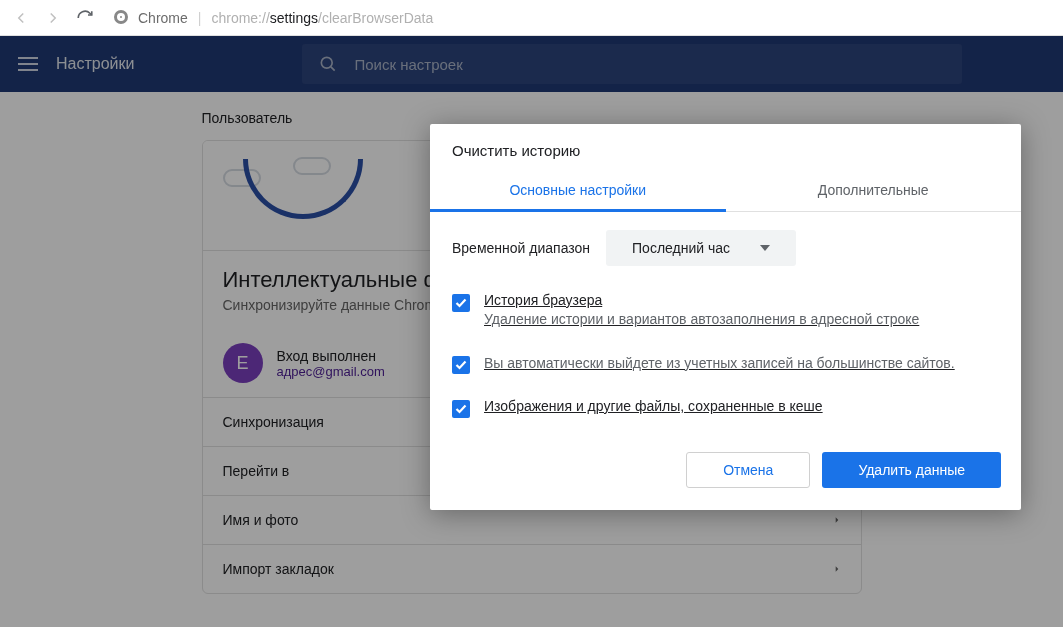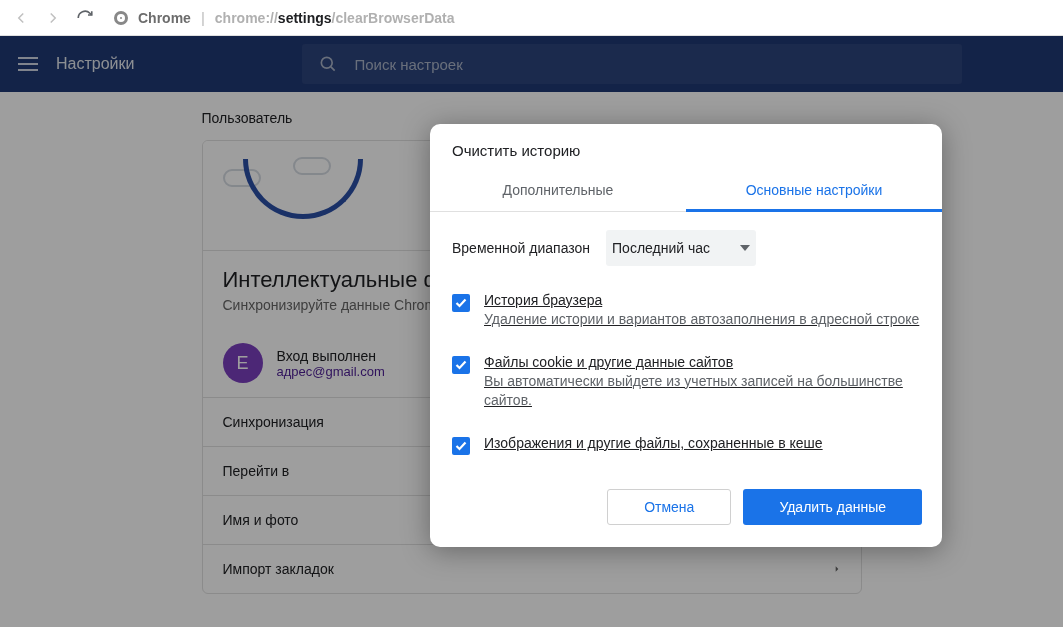--- a/index.html
+++ b/index.html
@@ -2,21 +2,21 @@
 <html><head>
 <meta charset="utf-8">
 <style>
   * { box-sizing: border-box; margin: 0; padding: 0; font-family: Arial, "Segoe UI", sans-serif; }
   body { width: 1063px; height: 627px; overflow: hidden; background: #fff; color: #202124; position: relative; }
 
   
   .browser-bar { height: 36px; display: flex; align-items: center; gap: 14px; padding: 0 12px; border-bottom: 1px solid #e0e0e0; }
   .nav-btn { color: #8a8a8a; display:flex; align-items:center; }
   .nav-btn.disabled { color: #c0c0c0; }
-  .url-box { display: flex; align-items: center; gap: 10px; flex: 1; color: #6c6c6c; font-size: 14px; padding-left: 6px; font-weight: bold; }
+  .url-box { display: flex; align-items: flex-start; gap: 10px; flex: 1; color: #6c6c6c; font-size: 14px; padding-left: 6px; }
   .url-box .origin { color: #6c6c6c; }
   .url-box .path-dark { color: #202124; }
   .chrome-glyph { width:14px; height:14px; border-radius:50%; border:3px solid #888; position:relative; }
   .chrome-glyph::after { content:''; position:absolute; inset:3px; background:#888; border-radius:50%; }
   .pipe { color:#d0d0d0; }
 
   
   .app-header { height: 56px; background: #203974; display: flex; align-items: center; padding: 4px 18px; gap: 18px; color: #e8eaed; }
   .hamburger { width: 20px; display:flex; flex-direction:column; gap:4px; }
   .hamburger span { height:2px; background:#cfd6e4; }
@@ -44,29 +44,29 @@
   .profile-row { display:flex; align-items:center; gap:14px; padding: 14px 20px; }
   .avatar { width:40px; height:40px; border-radius:50%; background:#7b3fbf; color:#fff; display:flex; align-items:center; justify-content:center; font-size:18px; }
   .sync-btn { margin-left:auto; background:#1a73e8; color:#fff; border:0; border-radius:3px; padding:8px 14px; font-size:14px; }
   .row { border-top:1px solid #e0e0e0; padding: 16px 20px; font-size:14px; display:flex; align-items:center; justify-content:space-between; }
   .row svg { color:#666; }
 
   
   .scrim { position:absolute; inset: 36px 0 0 0; background: rgba(0,0,0,0.38); }
 
   
-  .modal { position:absolute; left: 430px; top: 124px; width: 512px; background:#fff; border-radius:10px; box-shadow: 0 4px 28px rgba(0,0,0,0.35); padding-bottom: 4px; }
+  .modal { position:absolute; left: 430px; top: 124px; width: 591px; background:#fff; border-radius:2px; box-shadow: 0 4px 28px rgba(0,0,0,0.35); padding-bottom: 4px; }
   .modal-title { font-size:15px; color:#202124; padding: 18px 22px 10px; }
   .tabs { display:flex; border-bottom:1px solid #e0e0e0; }
   .tab { flex:1; text-align:center; padding:13px 0; font-size:14px; color:#5f6368; position:relative; }
   .tab.active { color:#1a73e8; font-weight:500; }
   .tab.active::after { content:''; position:absolute; left:0; right:0; bottom:-1px; height:3px; background:#1a73e8; }
   .modal-body { padding: 18px 22px 6px; }
   .range-row { display:flex; align-items:center; gap:16px; font-size:14px; color:#202124; margin-bottom:16px; }
-  .select { background:#f1f3f4; border-radius:3px; padding:10px 6px; font-size:14px; color:#202124; display:flex; align-items:center; gap:30px; }
+  .select { background:#f1f3f4; border-radius:3px; padding:10px 26px; font-size:14px; color:#202124; display:flex; align-items:center; gap:30px; }
   .select svg { color:#5f6368; }
   .opt { display:flex; gap:14px; padding: 10px 0 14px; }
   .cb { width:18px; height:18px; border-radius:2px; background:#1a73e8; flex:0 0 18px; display:flex; align-items:center; justify-content:center; margin-top:2px; }
   .cb svg { color:#fff; }
   .opt-text { font-size:14px;text-decoration:underline; }
   .opt-title { color:#202124; margin-bottom:2px; }
   .opt-desc { color:#5f6368; line-height:1.4; }
   .modal-foot { display:flex; justify-content:flex-end; gap:12px; padding: 14px 20px 18px; }
   .btn { font-size:14px; padding: 9px 36px; border-radius:3px; cursor:pointer; }
   .btn-cancel { background:#fff; color:#1a73e8; border:1px solid #d0d0d0; }
@@ -169,22 +169,22 @@
       </div>
     </div>
   </div>
 </div>
 
 <div class="scrim"></div>
 
 <div class="modal">
   <div class="modal-title">Очистить историю</div>
   <div class="tabs">
+    <div class="tab active">Основные настройки</div>
     <div class="tab">Дополнительные</div>
-    <div class="tab active">Основные настройки</div>
   </div>
   <div class="modal-body">
     <div class="range-row">
       <span>Временной диапазон</span>
       <div class="select">
         <span>Последний час</span>
         <svg width="10" height="6" viewBox="0 0 10 6" fill="currentColor">
             <path d="M0 0l5 6 5-6z"></path>
           </svg>
       </div>
@@ -202,21 +202,20 @@
       </div>
     </div>
 
     <div class="opt">
       <div class="cb">
         <svg width="12" height="10" viewBox="0 0 12 10" fill="none" stroke="currentColor" stroke-width="2.2">
             <path d="M1.5 5l3 3 6-6.5"></path>
           </svg>
       </div>
       <div class="opt-text">
-        <div class="opt-title">Файлы cookie и другие данные сайтов</div>
         <div class="opt-desc">Вы автоматически выйдете из учетных записей на большинстве сайтов.</div>
       </div>
     </div>
 
     <div class="opt">
       <div class="cb">
         <svg width="12" height="10" viewBox="0 0 12 10" fill="none" stroke="currentColor" stroke-width="2.2">
             <path d="M1.5 5l3 3 6-6.5"></path>
           </svg>
       </div>

